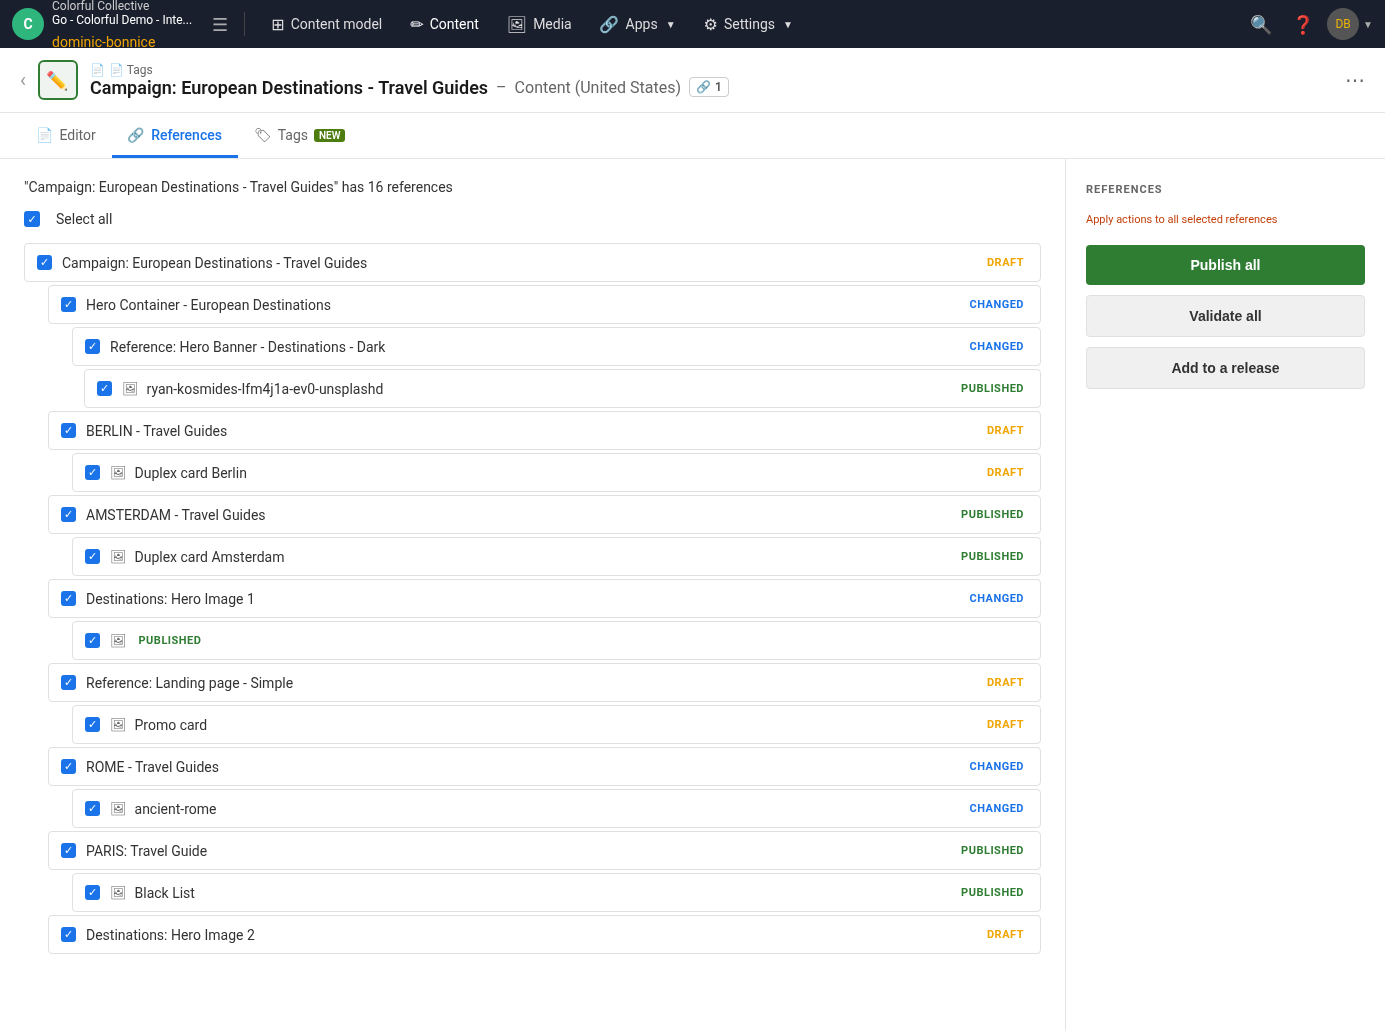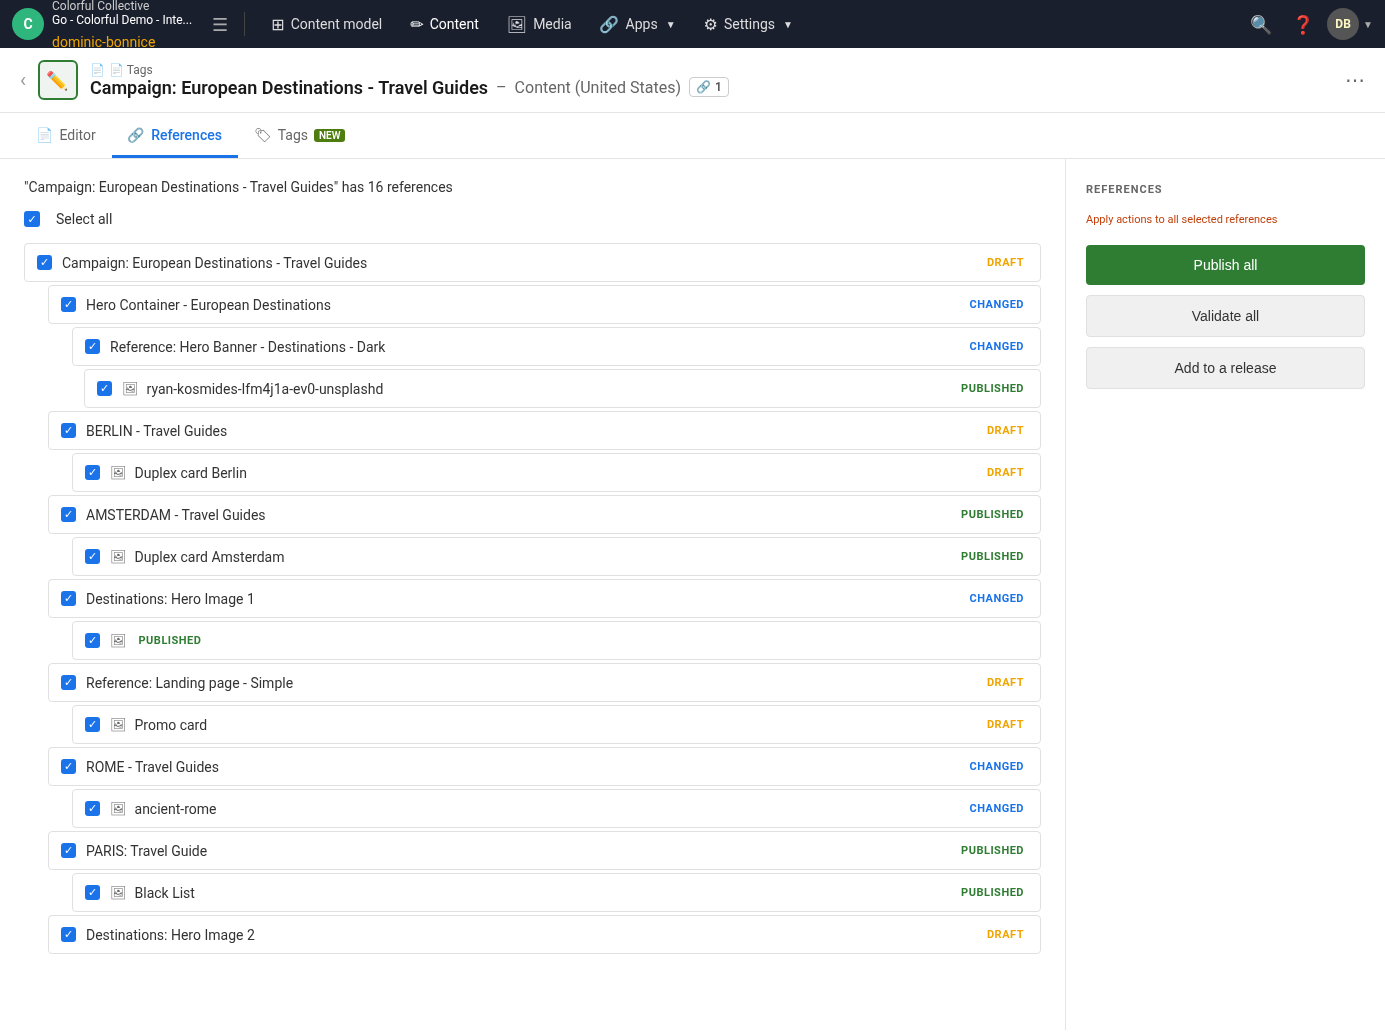--- a/index.html
+++ b/index.html
@@ -37,21 +37,21 @@
       color: #ddd; font-size: 14px; padding: 0 10px; height: 48px;
       cursor: pointer; white-space: nowrap;
     }
     .top-nav-item.active { color: #fff; }
     .top-nav-icon { font-size: 16px; }
     .top-nav-right { margin-left: auto; display: flex; align-items: center; gap: 4px; }
     .top-nav-icon-btn { color: #aaa; font-size: 18px; padding: 8px; cursor: pointer; }
     .top-nav-avatar {
       width: 32px; height: 32px; background: #555; border-radius: 50%;
       display: flex; align-items: center; justify-content: center;
-      color: #fef9c3; font-size: 12px; font-weight: bold; cursor: pointer;
+      color: #eab308; font-size: 12px; font-weight: normal; cursor: pointer;
     }
 
     
     .entry-header {
       display: flex; align-items: center;
       padding: 12px 20px;
       border-bottom: 1px solid #e5e5e5;
       background: #fff;
     }
     .entry-header-back { color: #999; font-size: 20px; margin-right: 12px; cursor: pointer; }
@@ -143,21 +143,21 @@
       background: #fff;
       overflow-y: auto;
     }
     .panel-title {
       font-size: 11px; font-weight: 700; color: #666;
       letter-spacing: 1px; text-transform: uppercase; margin-bottom: 16px;
     }
     .panel-desc { font-size: 11px; color: #c2410c; margin-bottom: 16px; line-height: 1.5; }
     .panel-btn {
       width: 100%; padding: 12px; border-radius: 4px;
-      font-size: 14px; font-weight: 400; cursor: pointer;
+      font-size: 14px; font-weight: 700; cursor: pointer;
       border: none; margin-bottom: 10px;
       text-align: center;
     }
     .panel-btn-primary { background: #2e7d32; color: #fff; }
     .panel-btn-secondary { background: #f0f0f0; color: #333; border: 1px solid #e0e0e0; }
   </style>
 </head>
 <body>
 
 <nav class="top-nav">

